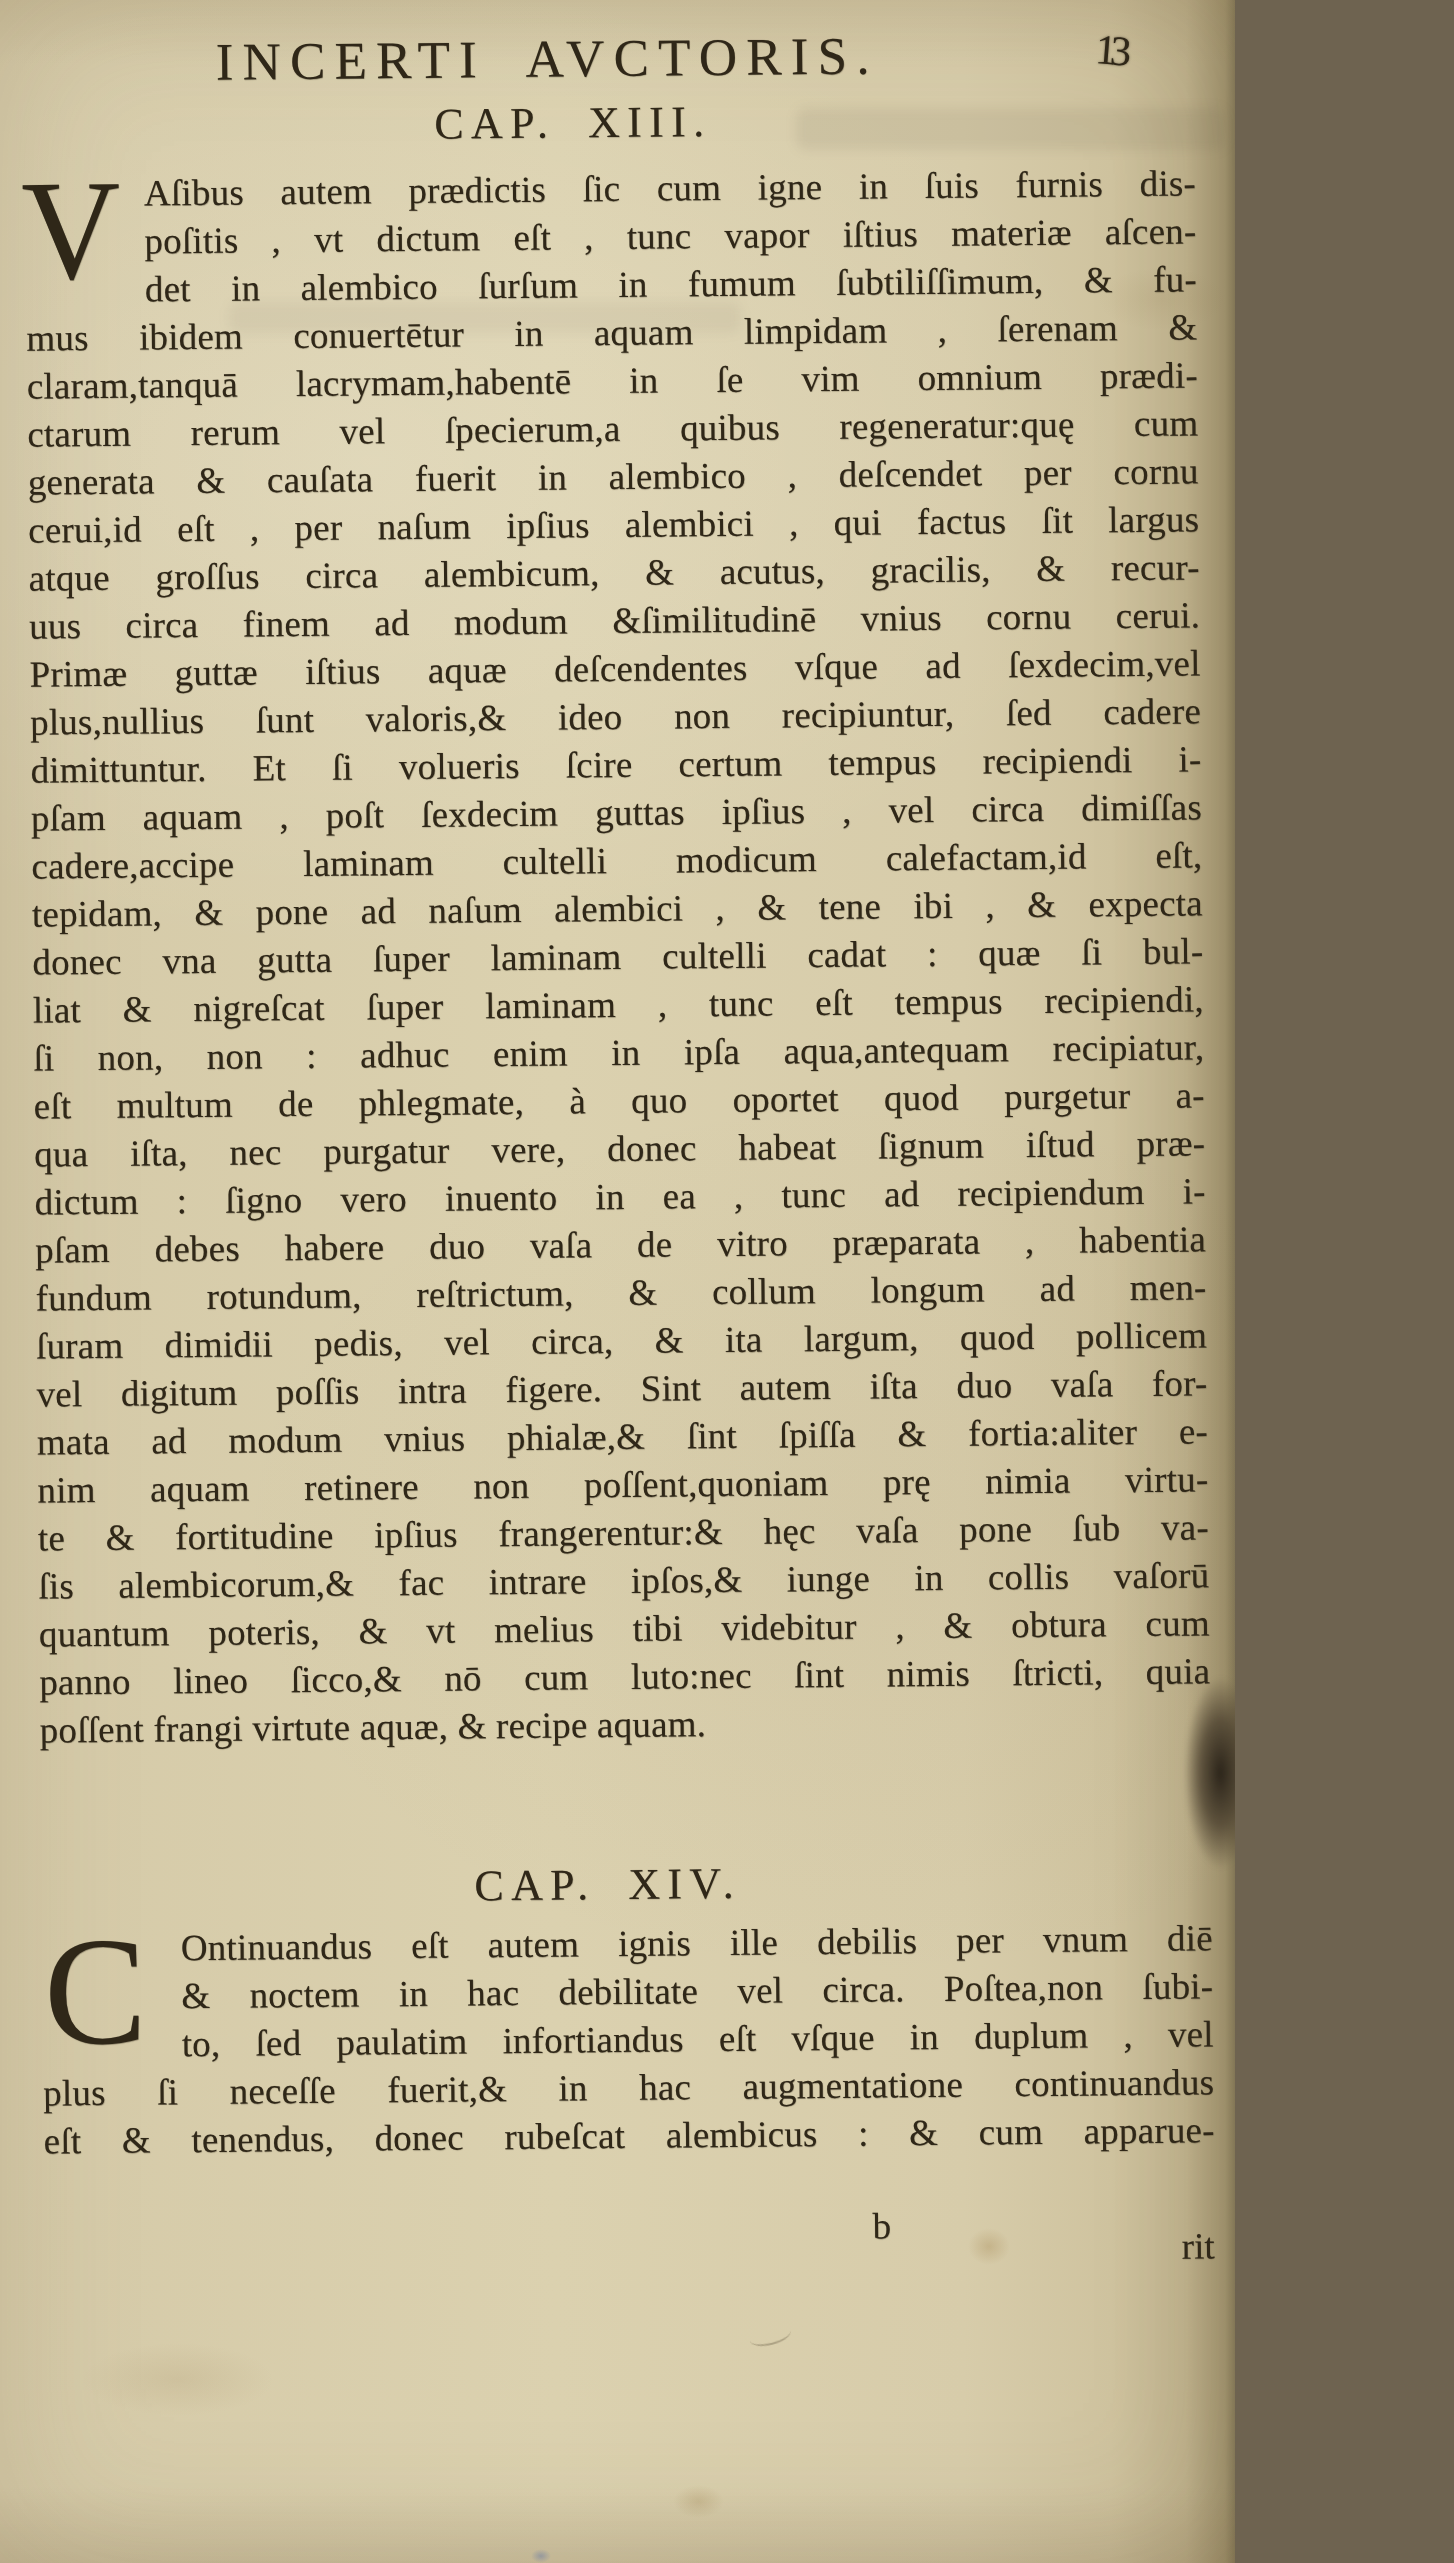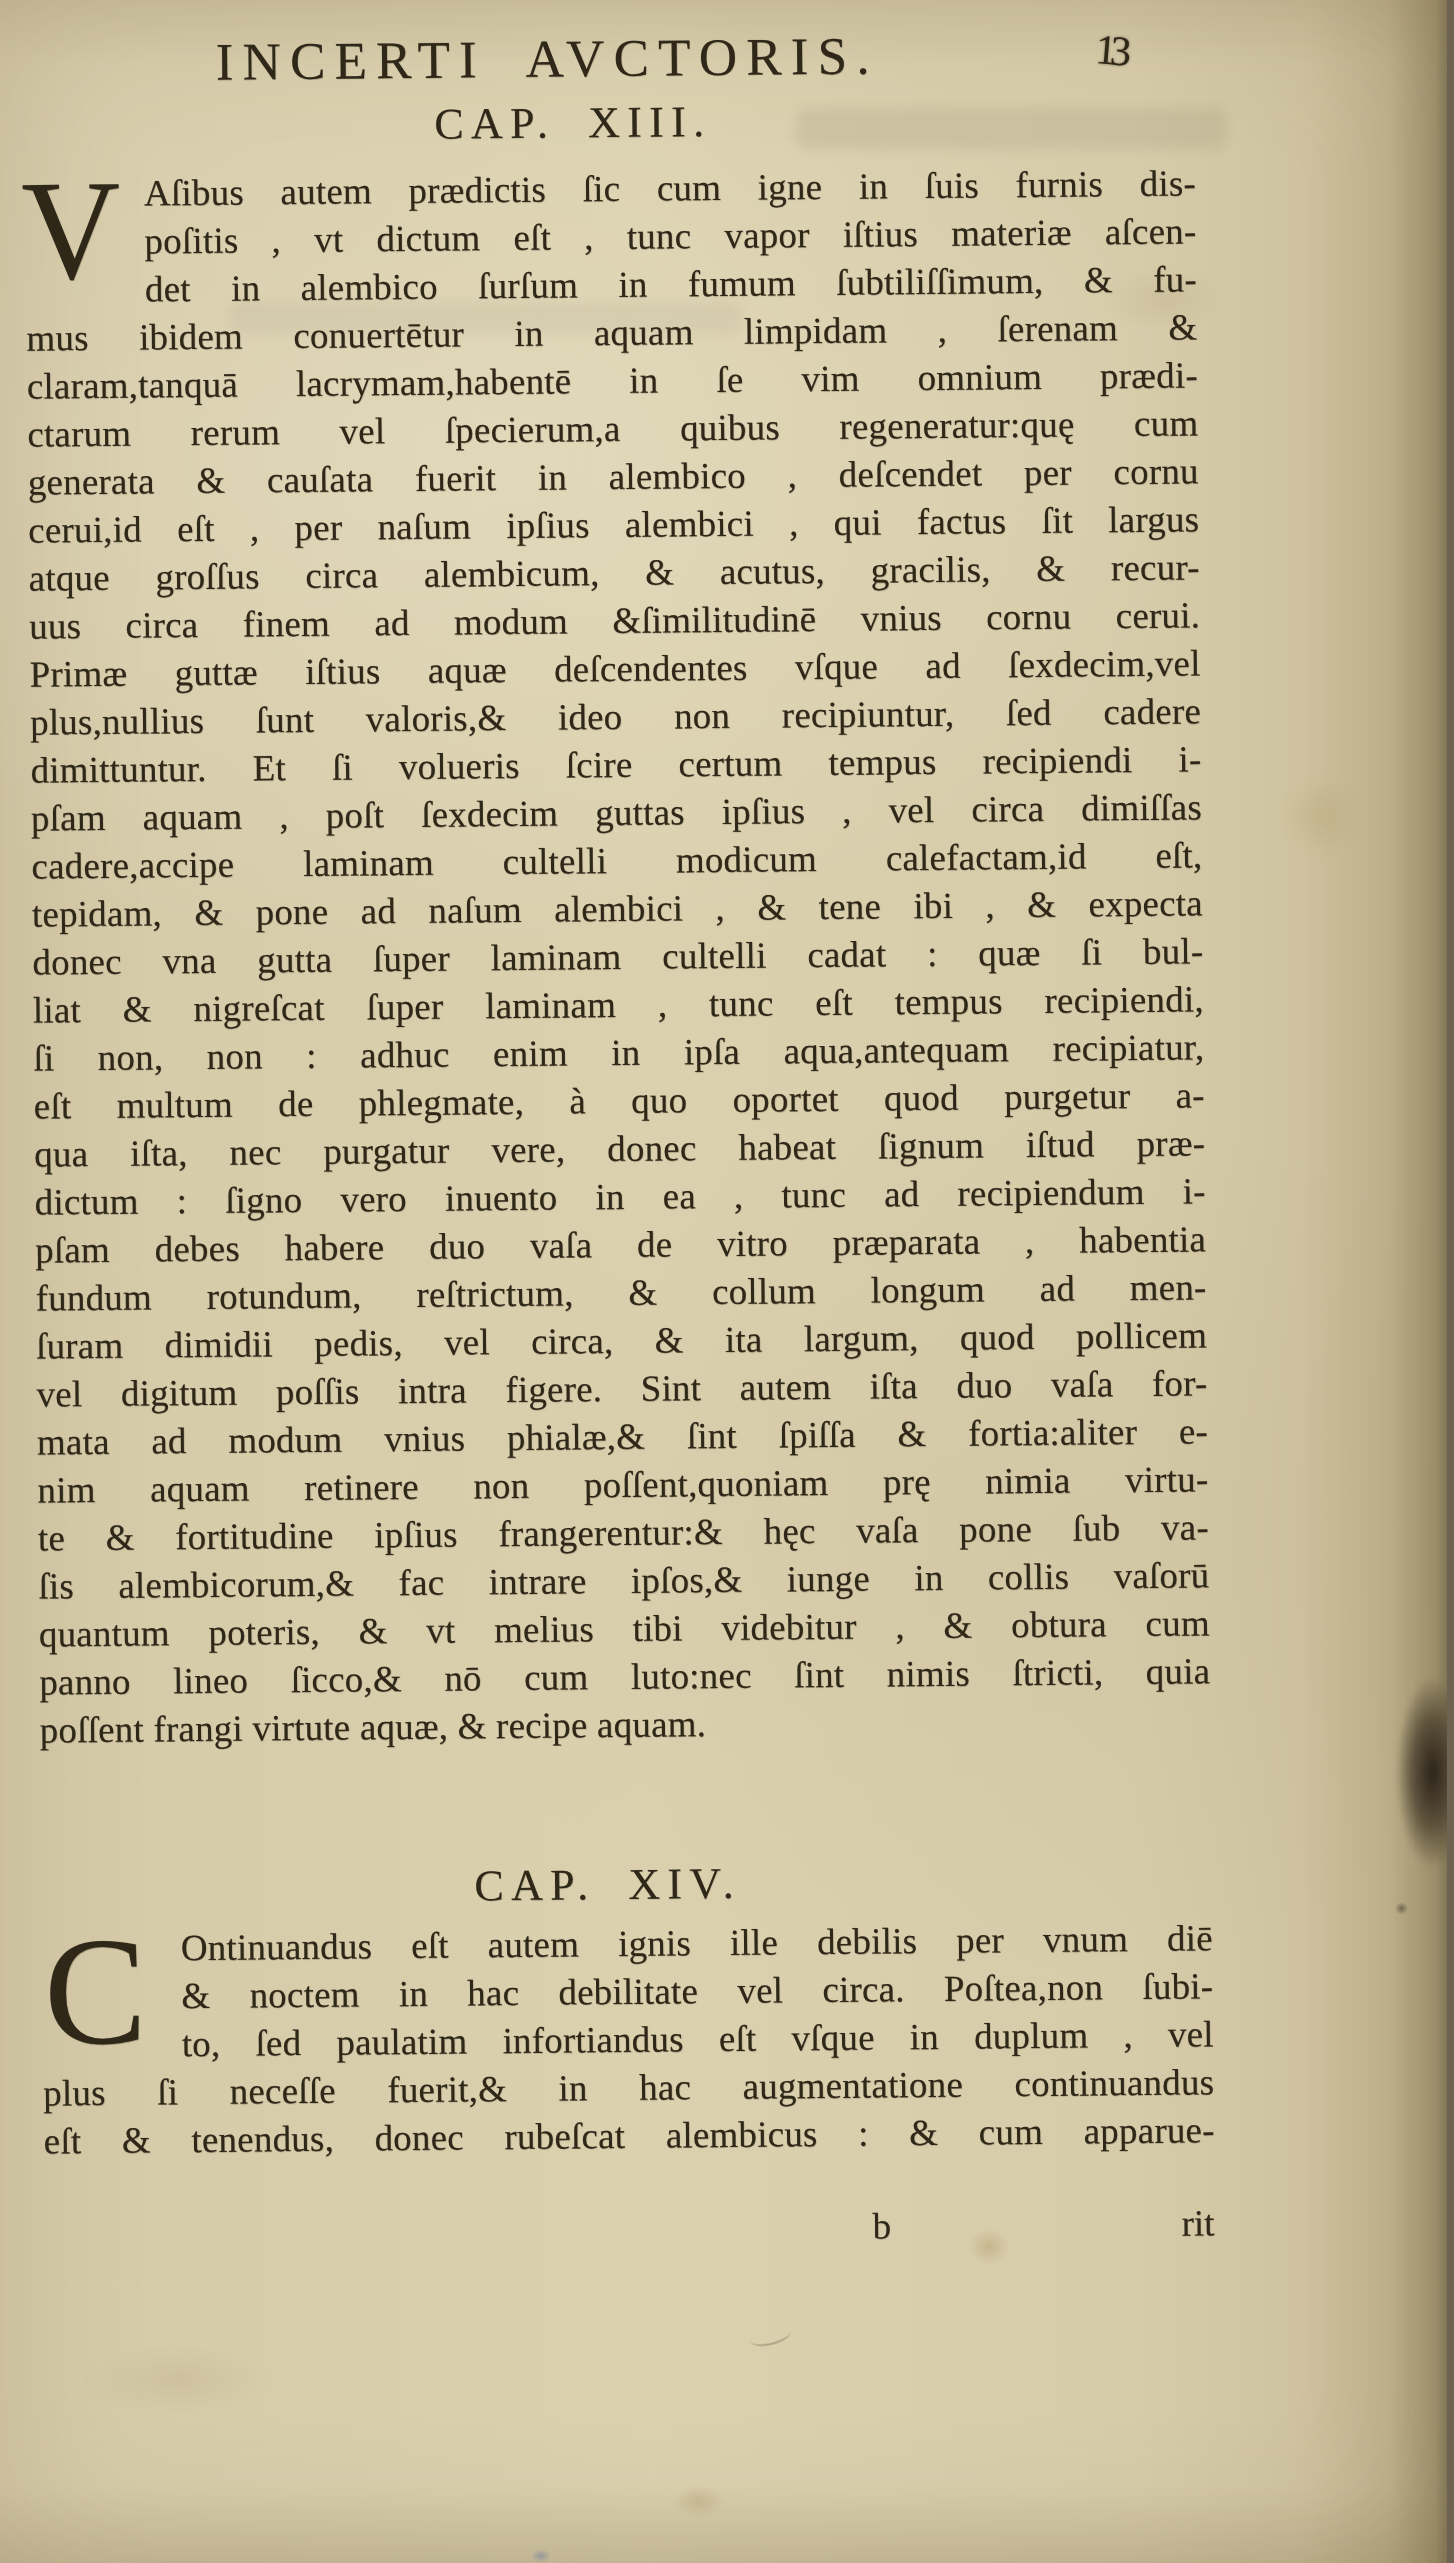--- a/index.html
+++ b/index.html
@@ -1,17 +1,17 @@
 <!DOCTYPE html>
 <html style="--ink: #2f2718; --paper: #d8cead; --page-edge: #857a5a;font-size:14.6px"><head>
 <meta charset="utf-8">
 <style>
   html,body{margin:0;padding:0;background:#6e6350;}
   .page{
-    position:relative;width:1447px;height:2563px;overflow:hidden;
+    position:relative;width:1235px;height:2563px;overflow:hidden;
     color:var(--ink,#2f2718);
     font-family:"Liberation Serif","DejaVu Serif",serif;
     background:
       radial-gradient(1281px 824px at 30% 18%, rgba(255,252,238,.20), rgba(255,252,238,0) 60%),
       radial-gradient(915px 641px at 70% 60%, rgba(120,100,60,.05), rgba(120,100,60,0) 70%),
       linear-gradient(to bottom, rgba(140,120,80,.12), rgba(140,120,80,0) 2.5%, rgba(140,120,80,0) 97%, rgba(120,100,65,.16)),
       linear-gradient(to right, #d5caa8 0%, #dbd1af 45%, #d7ccaa 78%, #cfc39f 90%, #bfb28d 96%, #a1946f 99.2%, #857a5a 100%);
     box-shadow: inset 0 0 146px rgba(110,90,55,.18);
   }
   .content{
@@ -41,21 +41,21 @@
     box-sizing:border-box;text-align:justify;text-align-last:justify;
   }
   .ch1 .line:nth-child(-n+3){padding-left:119px;}
   .ch1 .line:last-child{text-align-last:left;}
   .ch2 .line:nth-child(-n+3){padding-left:139px;}
   .dropcap{position:absolute;line-height:.78;}
   .dropcap.v{font-size:137px;left:-3.7px;top:7.3px;transform:scaleY(1.04);}
   .dropcap.c{font-size:154px;left:1.8px;top:5.5px;}
   .footer-row{position:absolute;top:2207px;left:0;width:1171px;height:55px;font-size:37px;}
   .sig{position:absolute;left:828px;}
-  .catchword{position:absolute;left:1137px;}
+  .catchword{position:absolute;left:1137px;margin-top:23px;}
 
   
   .blob{
     position:absolute;right:-22px;top:1677px;width:73px;height:192px;
     border-radius:48% 52% 55% 45%;
     background:radial-gradient(closest-side,rgba(38,31,22,.96),rgba(77,66,48,.8) 55%,rgba(120,105,75,0));
     filter:blur(2.7px);
   }
   .stain{position:absolute;border-radius:50%;}
   .s1{left:1277px;top:773px;width:87px;height:87px;background:radial-gradient(closest-side,rgba(150,120,60,.16),rgba(150,120,60,0));}

